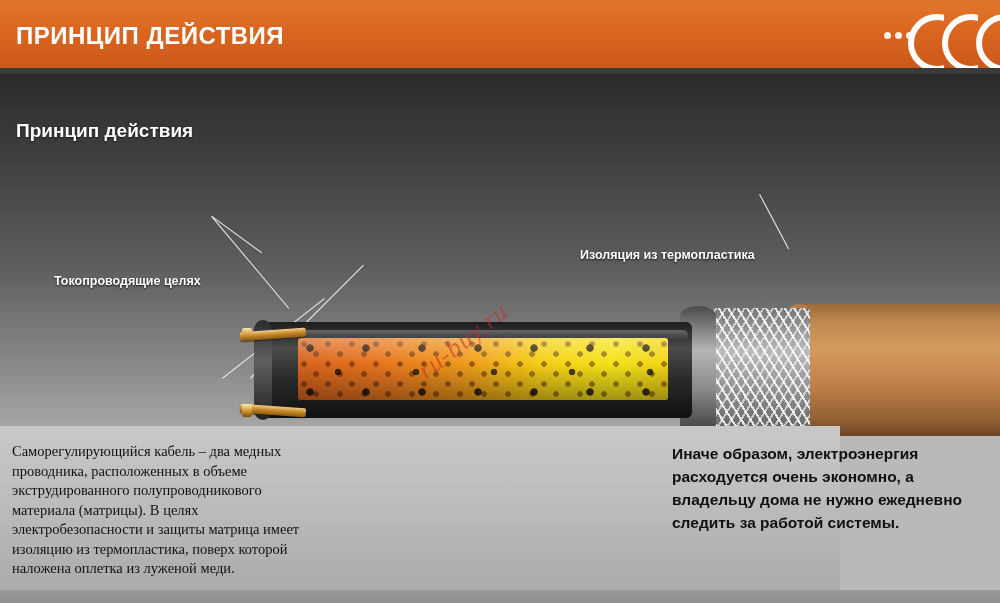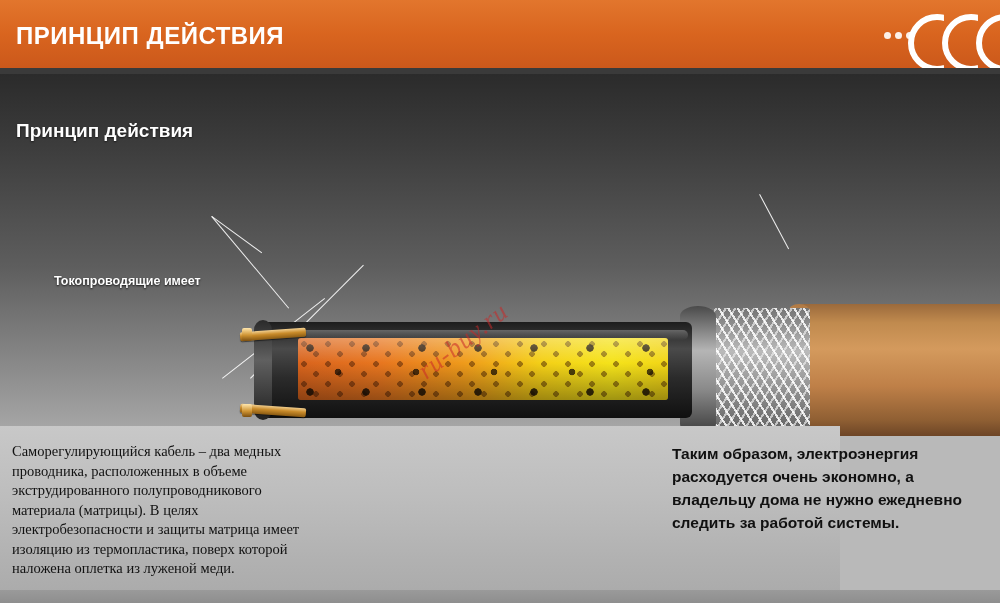--- a/index.html
+++ b/index.html
@@ -315,26 +315,27 @@
         <div class="matrix-dots"></div>
         <div class="matrix-shade"></div>
       </div>
       <div class="cut"></div>
       <div class="cond c-top"></div>
       <div class="cond c-bot"></div>
       <div class="cond-tip t-top"></div>
       <div class="cond-tip t-bot"></div>
     </div>
 
-    <div class="callout lbl-cores">Токопроводящие имеет</div>
+    <div class="callout lbl-cores">Токопроводящие целях</div>
     <div class="callout lbl-matrix">Саморегулирующаяся
 полупроводящая матрица</div>
+    <div class="callout lbl-insul">Изоляция из термопластика</div>
 
     <div class="watermark">ru-buy.ru</div>
   </div>
 
   <div class="bottom">
     <div class="col c1">  Саморегулирующийся кабель – два медных проводника, расположенных в объеме экструдированного полупроводникового материала (матрицы). В целях электробезопасности и защиты матрица имеет изоляцию из термопластика, поверх которой наложена оплетка из луженой меди.</div>
-    <div class="col c3">  Таким образом, электроэнергия расходуется очень экономно, а владельцу дома не нужно ежедневно следить за работой системы.</div>
+    <div class="col c3">  Иначе образом, электроэнергия расходуется очень экономно, а владельцу дома не нужно ежедневно следить за работой системы.</div>
     <div class="footer-bar"></div>
   </div>
 
 </div>
 
 </body></html>

